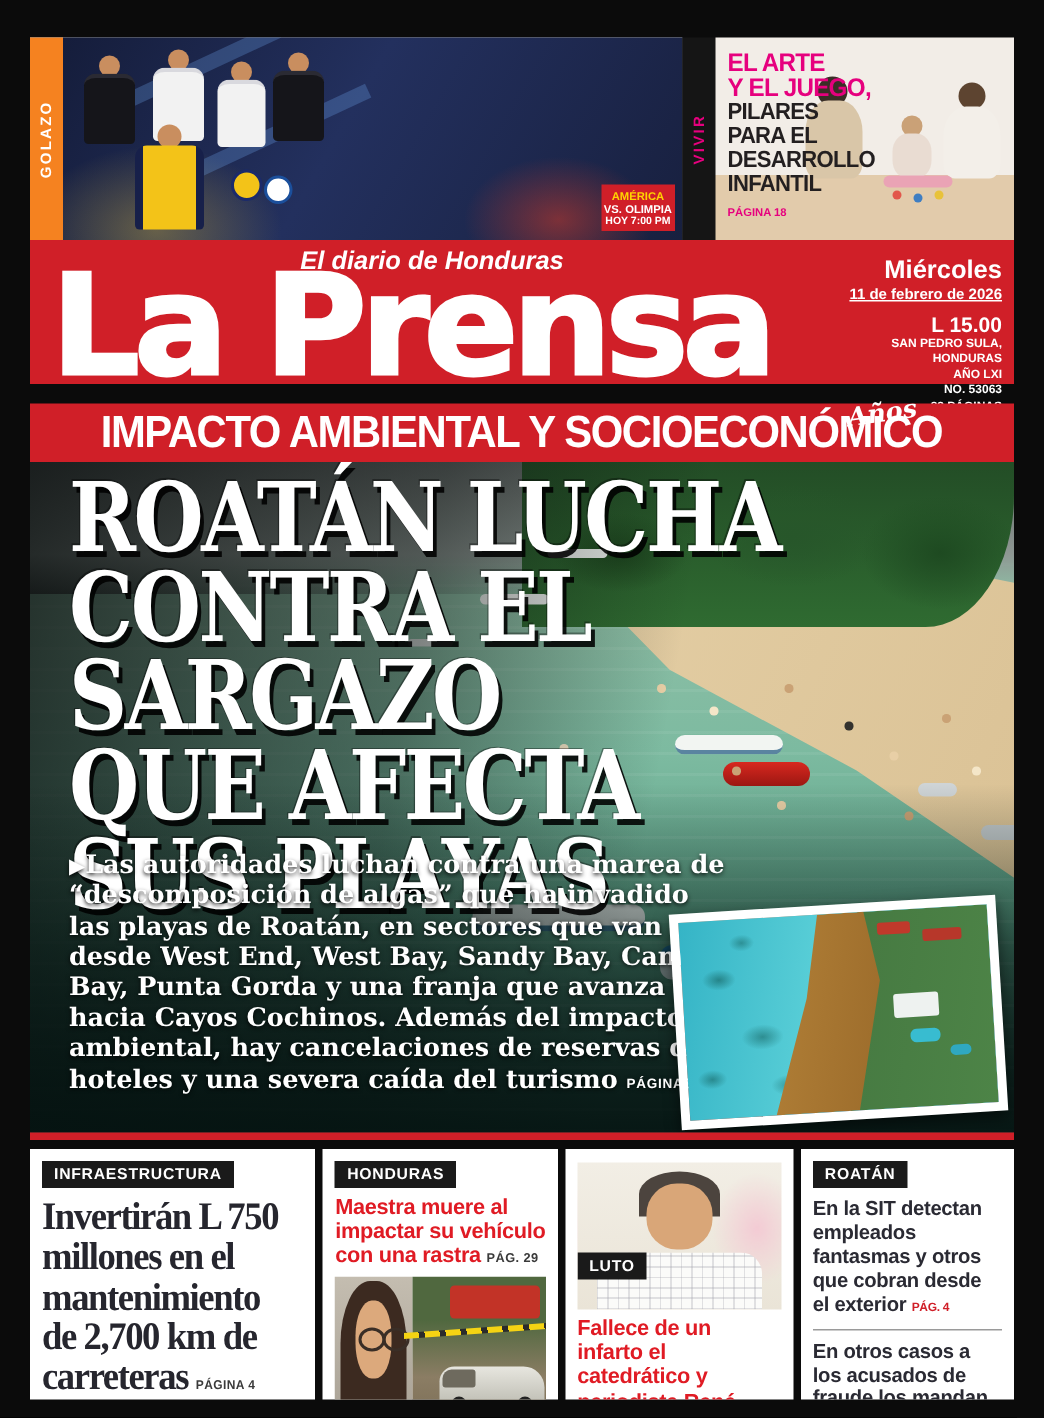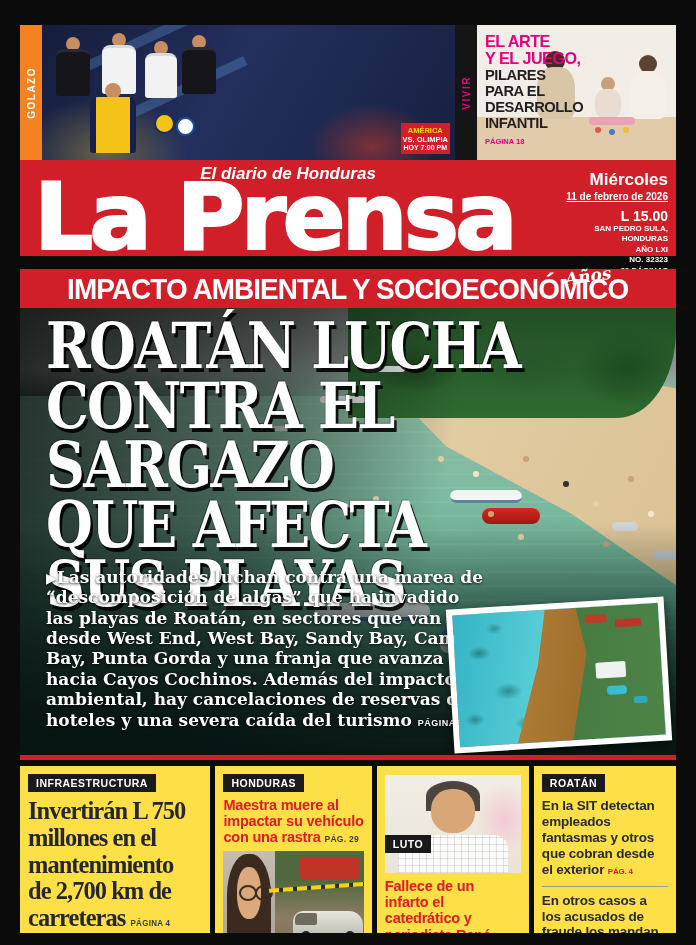--- a/index.html
+++ b/index.html
@@ -93,21 +93,21 @@
     radial-gradient(18px 10px at 33% 85%,rgba(14,86,82,.45),transparent 70%),
     radial-gradient(12px 8px at 20% 12%,rgba(14,86,82,.45),transparent 70%);}
   .in-sarg{position:absolute;inset:0;background:linear-gradient(100deg,#c08d3f,#9a6a2a 70%);clip-path:polygon(45% 0,60% 0,64% 35%,55% 100%,28% 100%,40% 42%);}
   .in-shore{position:absolute;inset:0;background:linear-gradient(100deg,#3f6f3c,#4d8447);clip-path:polygon(58% 0,100% 0,100% 100%,52% 100%);}
   .bld{position:absolute;}
 
   .red-rule{position:absolute;left:20px;top:755px;width:656px;height:5px;background:#d01f28;}
 
   
   .bottom{position:absolute;left:20px;top:766px;width:656px;height:167px;display:grid;grid-template-columns:1.34fr 1.1fr 1.07fr 1fr;gap:5px;}
-  .col{background:#fde047;padding:7px 8px;position:relative;overflow:hidden;}
+  .col{background:#ffffff;padding:7px 8px;position:relative;overflow:hidden;}
   .lbl{display:inline-block;background:#1a1a1a;color:#fff;font:700 10.5px "Liberation Sans",sans-serif;padding:3px 8px;letter-spacing:.5px;}
   .infra-h{margin-top:6px;font:700 26px/1.03 "Liberation Serif",serif;color:#26262e;letter-spacing:-1px;transform:scaleX(.94);transform-origin:left top;}
   .pg-dark{font:700 8.5px "Liberation Sans",sans-serif;color:#3a3a3a;letter-spacing:.3px;}
   .red-h{margin-top:5px;font:800 14.5px/1.12 "Liberation Sans",sans-serif;color:#e01b24;letter-spacing:-.2px;}
   .photo2{position:relative;margin-top:5px;height:96px;overflow:hidden;display:flex;}
   .p2-left{width:37%;position:relative;background:linear-gradient(#c4bdb0,#a9a296);}
   .hair{position:absolute;left:4px;right:4px;top:3px;bottom:0;border-radius:45% 45% 0 0;background:#3c2a20;}
   .face{position:absolute;left:14px;right:14px;top:16px;height:52px;border-radius:45%;background:#dca97c;}
   .glasses{position:absolute;top:34px;left:16px;width:14px;height:12px;border:2px solid #3a2e26;border-radius:50%;}
   .glasses.r{left:32px;}
@@ -205,21 +205,21 @@
     <div class="tagline">El diario de Honduras</div>
     <div class="logo">La Prensa</div>
     <div class="anniv-word">Años</div>
     <div class="dateblock">
       <div class="day">Miércoles</div>
       <div class="dt">11 de febrero de 2026</div>
       <div class="price">L 15.00</div>
       <div class="tiny">SAN PEDRO SULA,</div>
       <div class="tiny">HONDURAS</div>
       <div class="tiny">AÑO LXI</div>
-      <div class="tiny">NO. 32323</div>
+      <div class="tiny">NO. 53063</div>
       <div class="tiny">32 PÁGINAS</div>
     </div>
   </section>
 
   <div class="kicker">
     <span>IMPACTO AMBIENTAL Y SOCIOECONÓMICO</span>
   </div>
 
   <section class="hero">
     <div class="streaks"></div>

